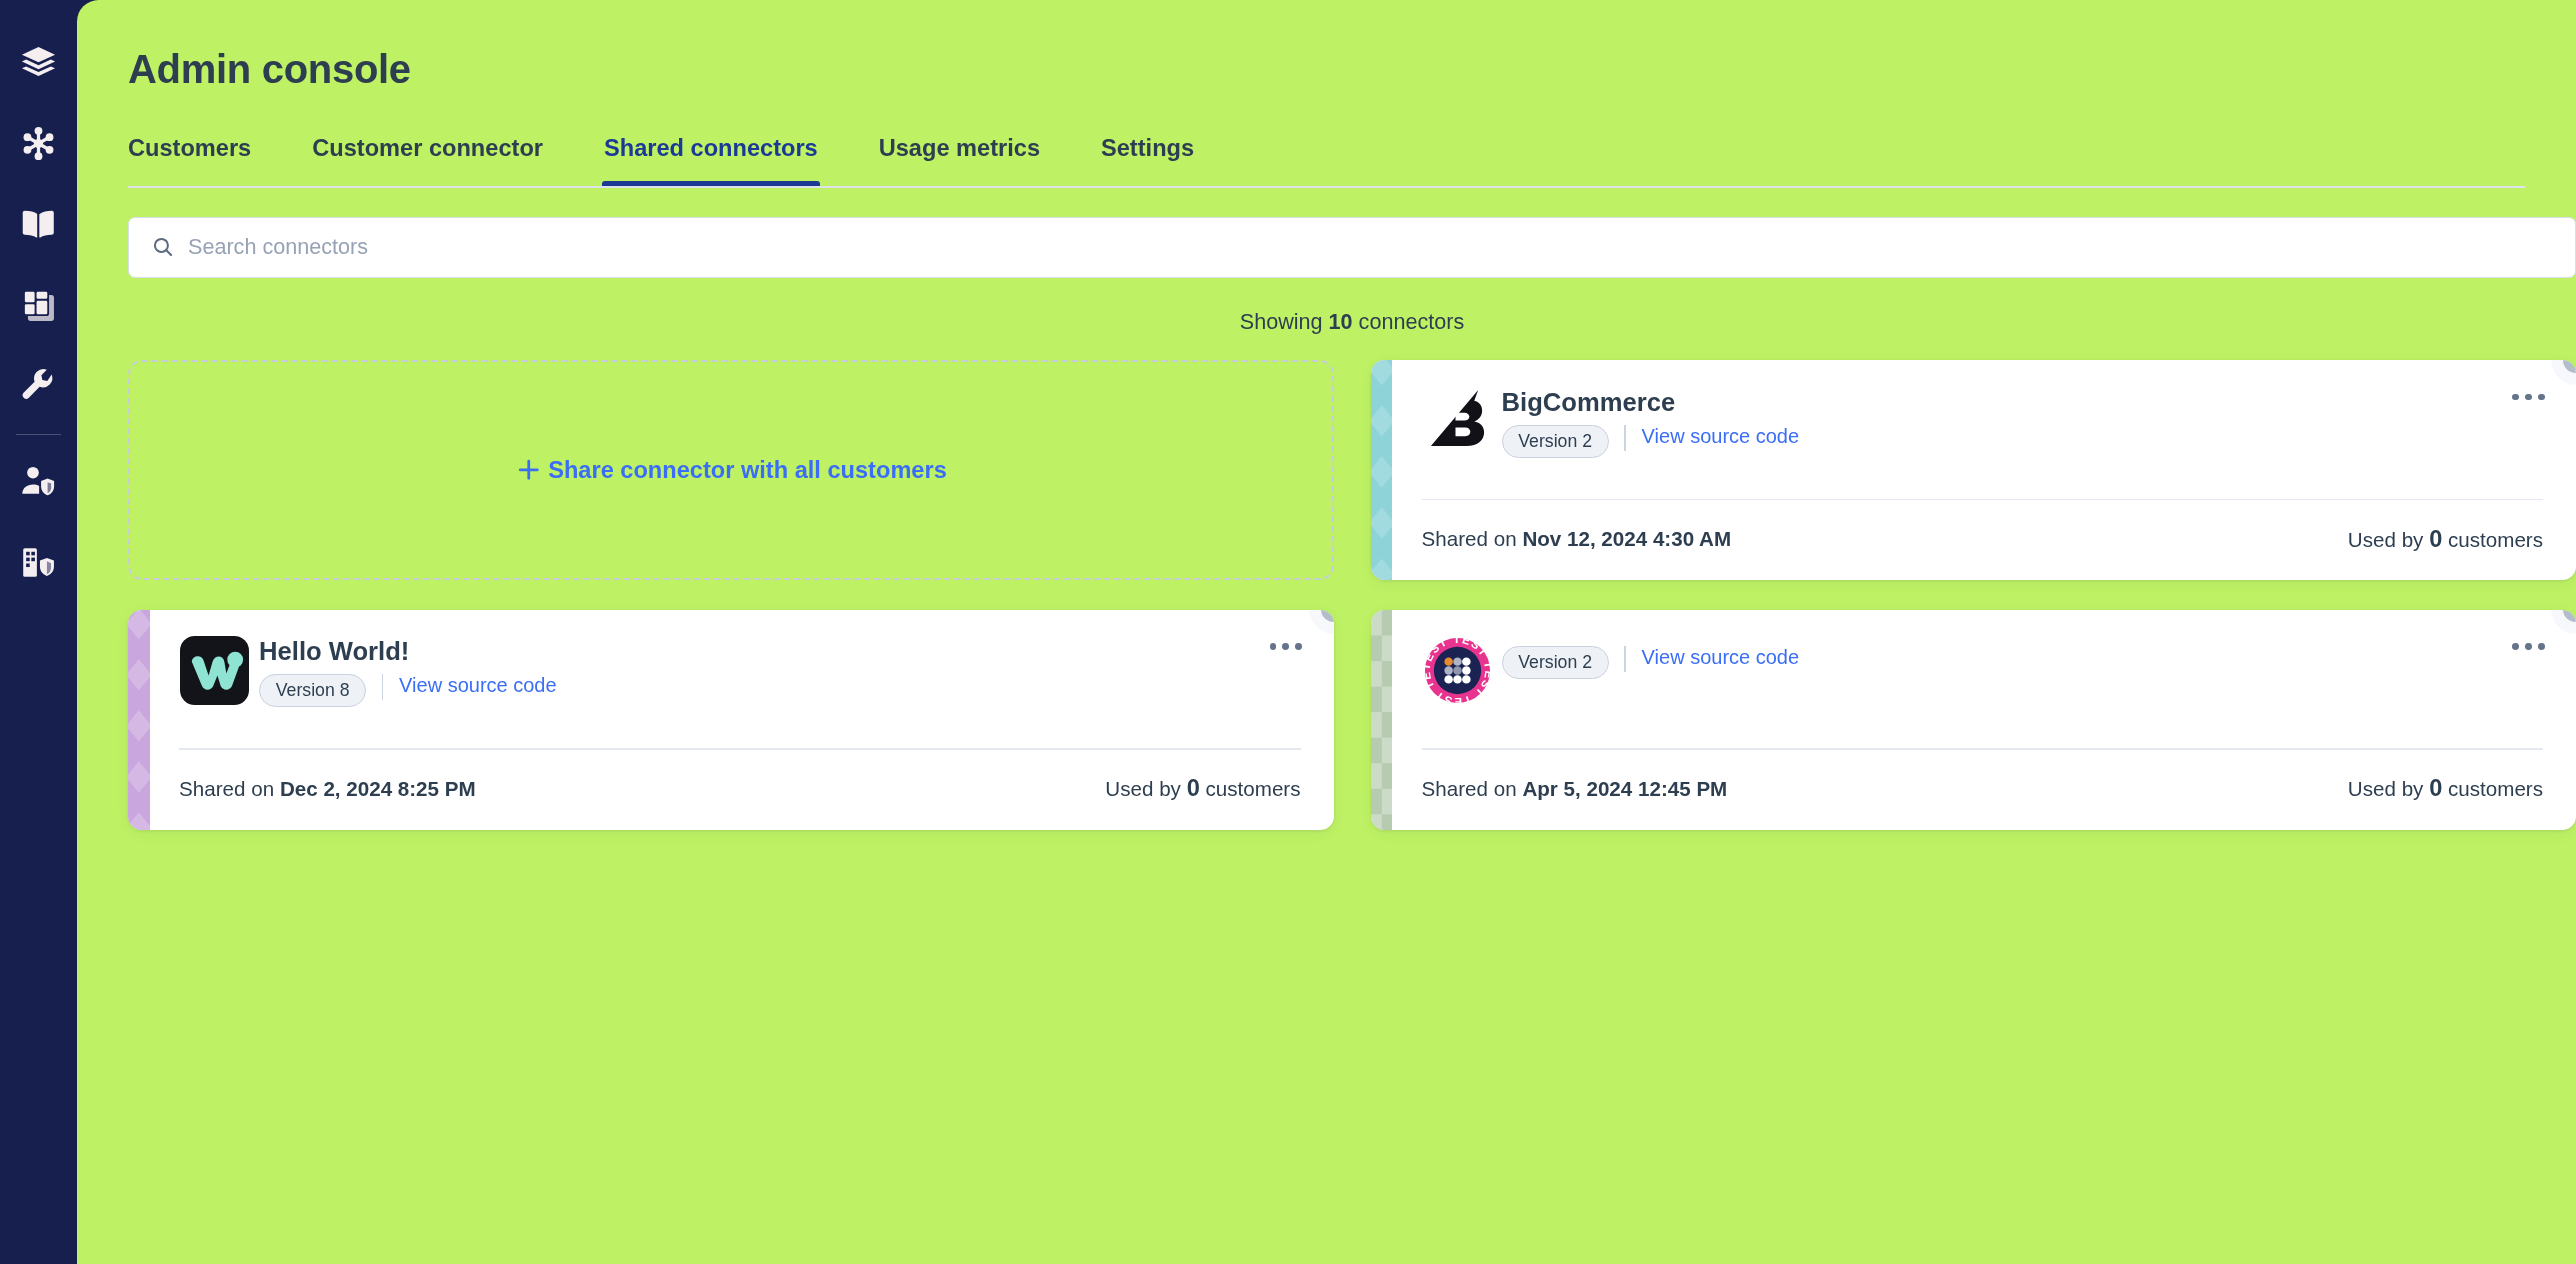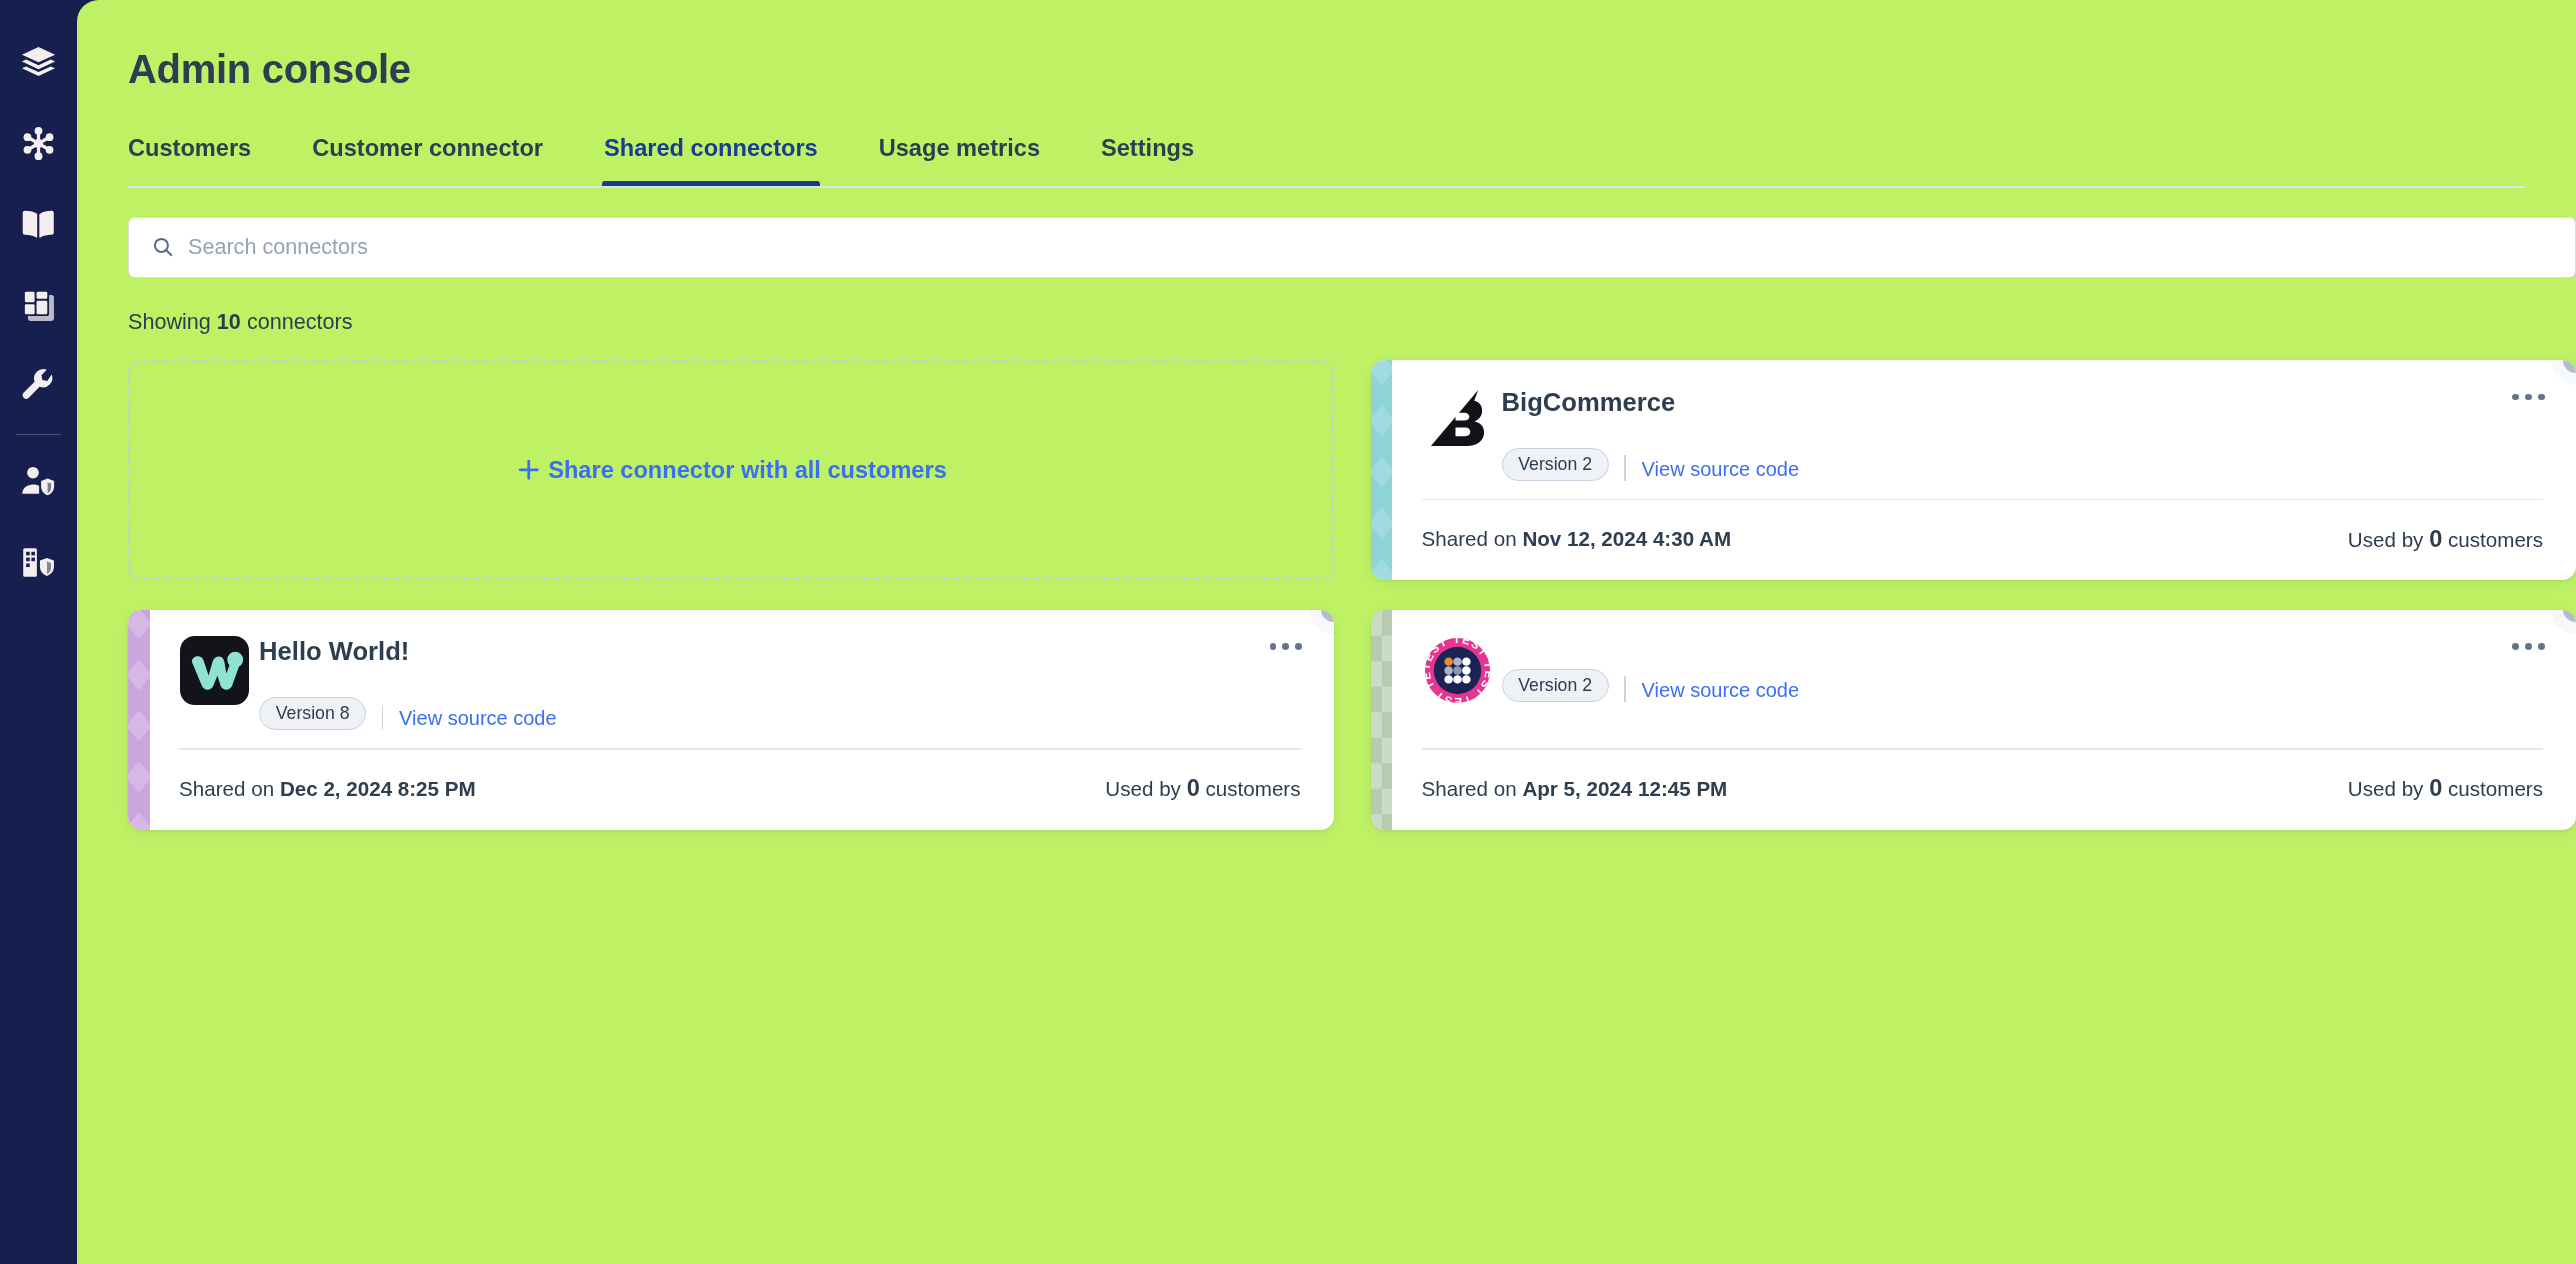--- a/index.html
+++ b/index.html
@@ -132,20 +132,21 @@
     width: 100%;
     height: 100%;
   }
   .search-input::placeholder { color: #97a2b4; }
 
   
   .showing {
     margin: 31px 0 0 51px;
     font-size: 21.6px;
     color: #2d3e50;
+    text-align: center;
   }
   .showing b { font-weight: bold; }
 
   
   .grid {
     margin: 25.6px 0 0 51px;
     display: grid;
     grid-template-columns: 1fr 1fr;
     gap: 29.5px 37px;
     padding-right: 0;
@@ -214,23 +215,23 @@
   }
   .card-meta { flex: 1; padding-top: 2px; }
   .card-name {
     font-size: 25.6px;
     font-weight: bold;
     color: #2d3e50;
     line-height: 1.1;
   }
   .meta-row {
     display: flex;
-    align-items: flex-end;
+    align-items: flex-start;
     gap: 15.7px;
-    margin-top: 32px;
+    margin-top: 9px;
   }
   .version-pill {
     border: 1.5px solid #c9d1de;
     background: #eef1f6;
     border-radius: 982px;
     padding: 4.9px 15.7px;
     font-size: 17.7px;
     color: #2d3e50;
     white-space: nowrap;
   }

